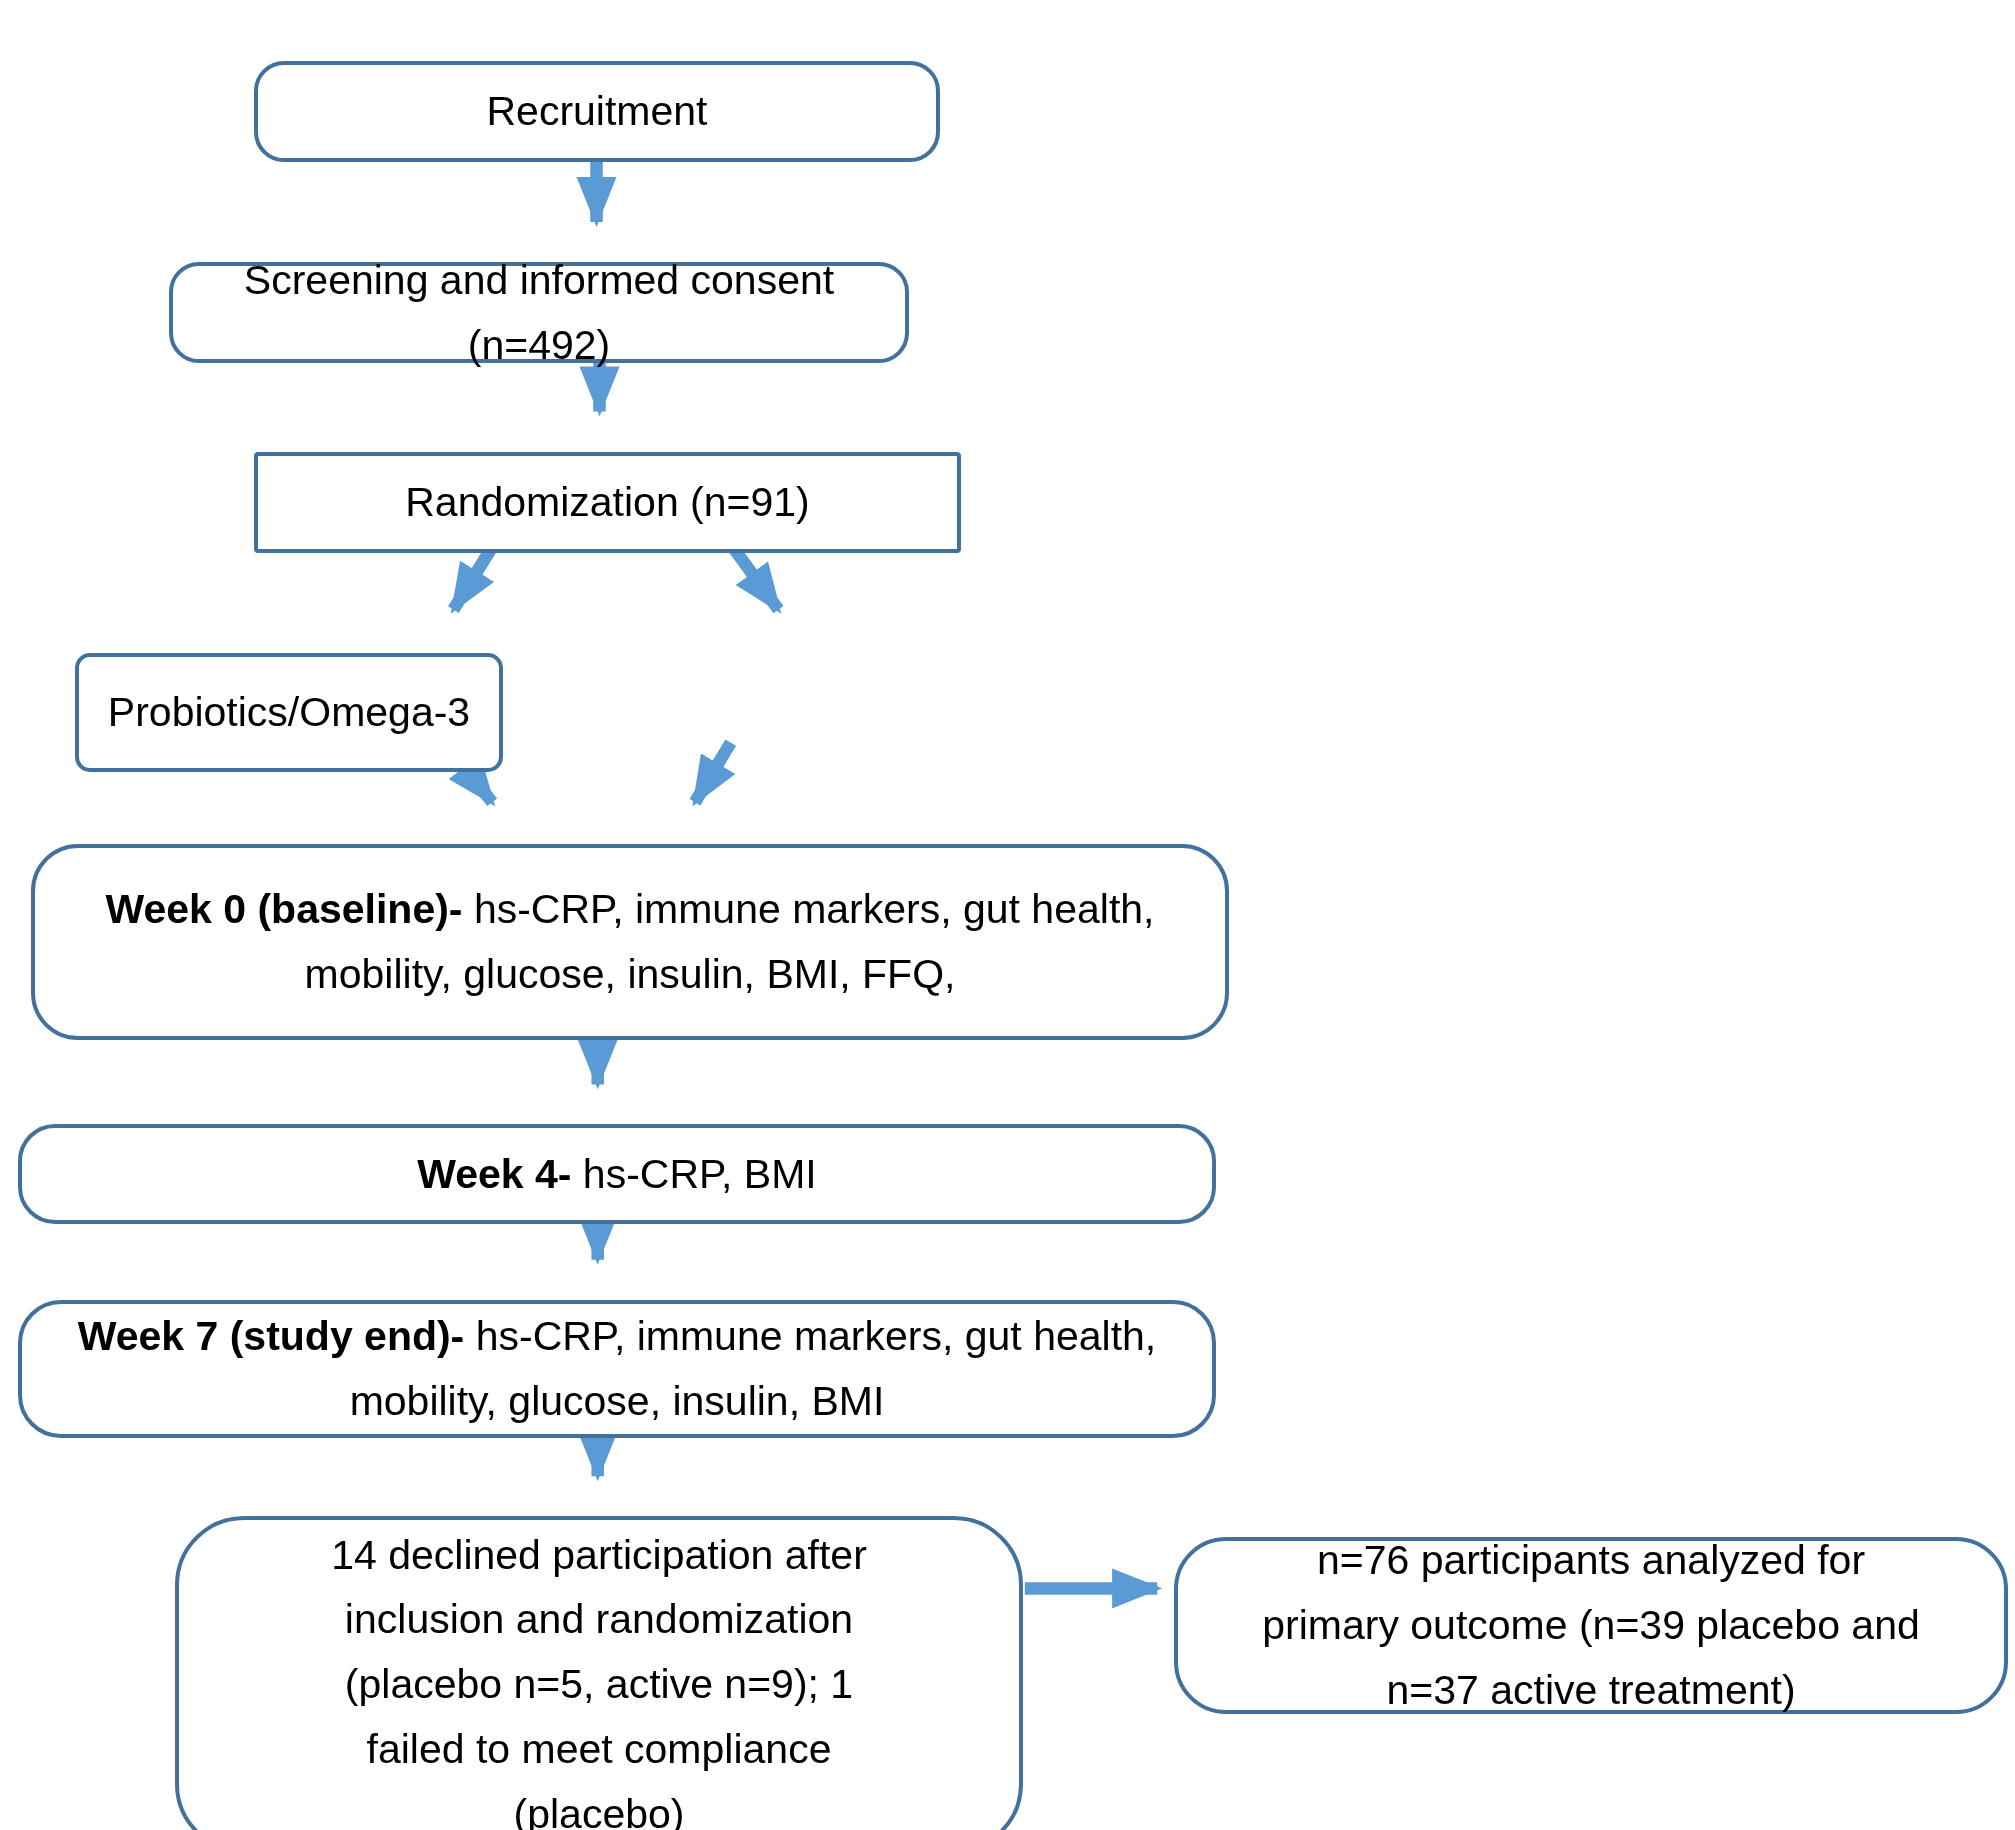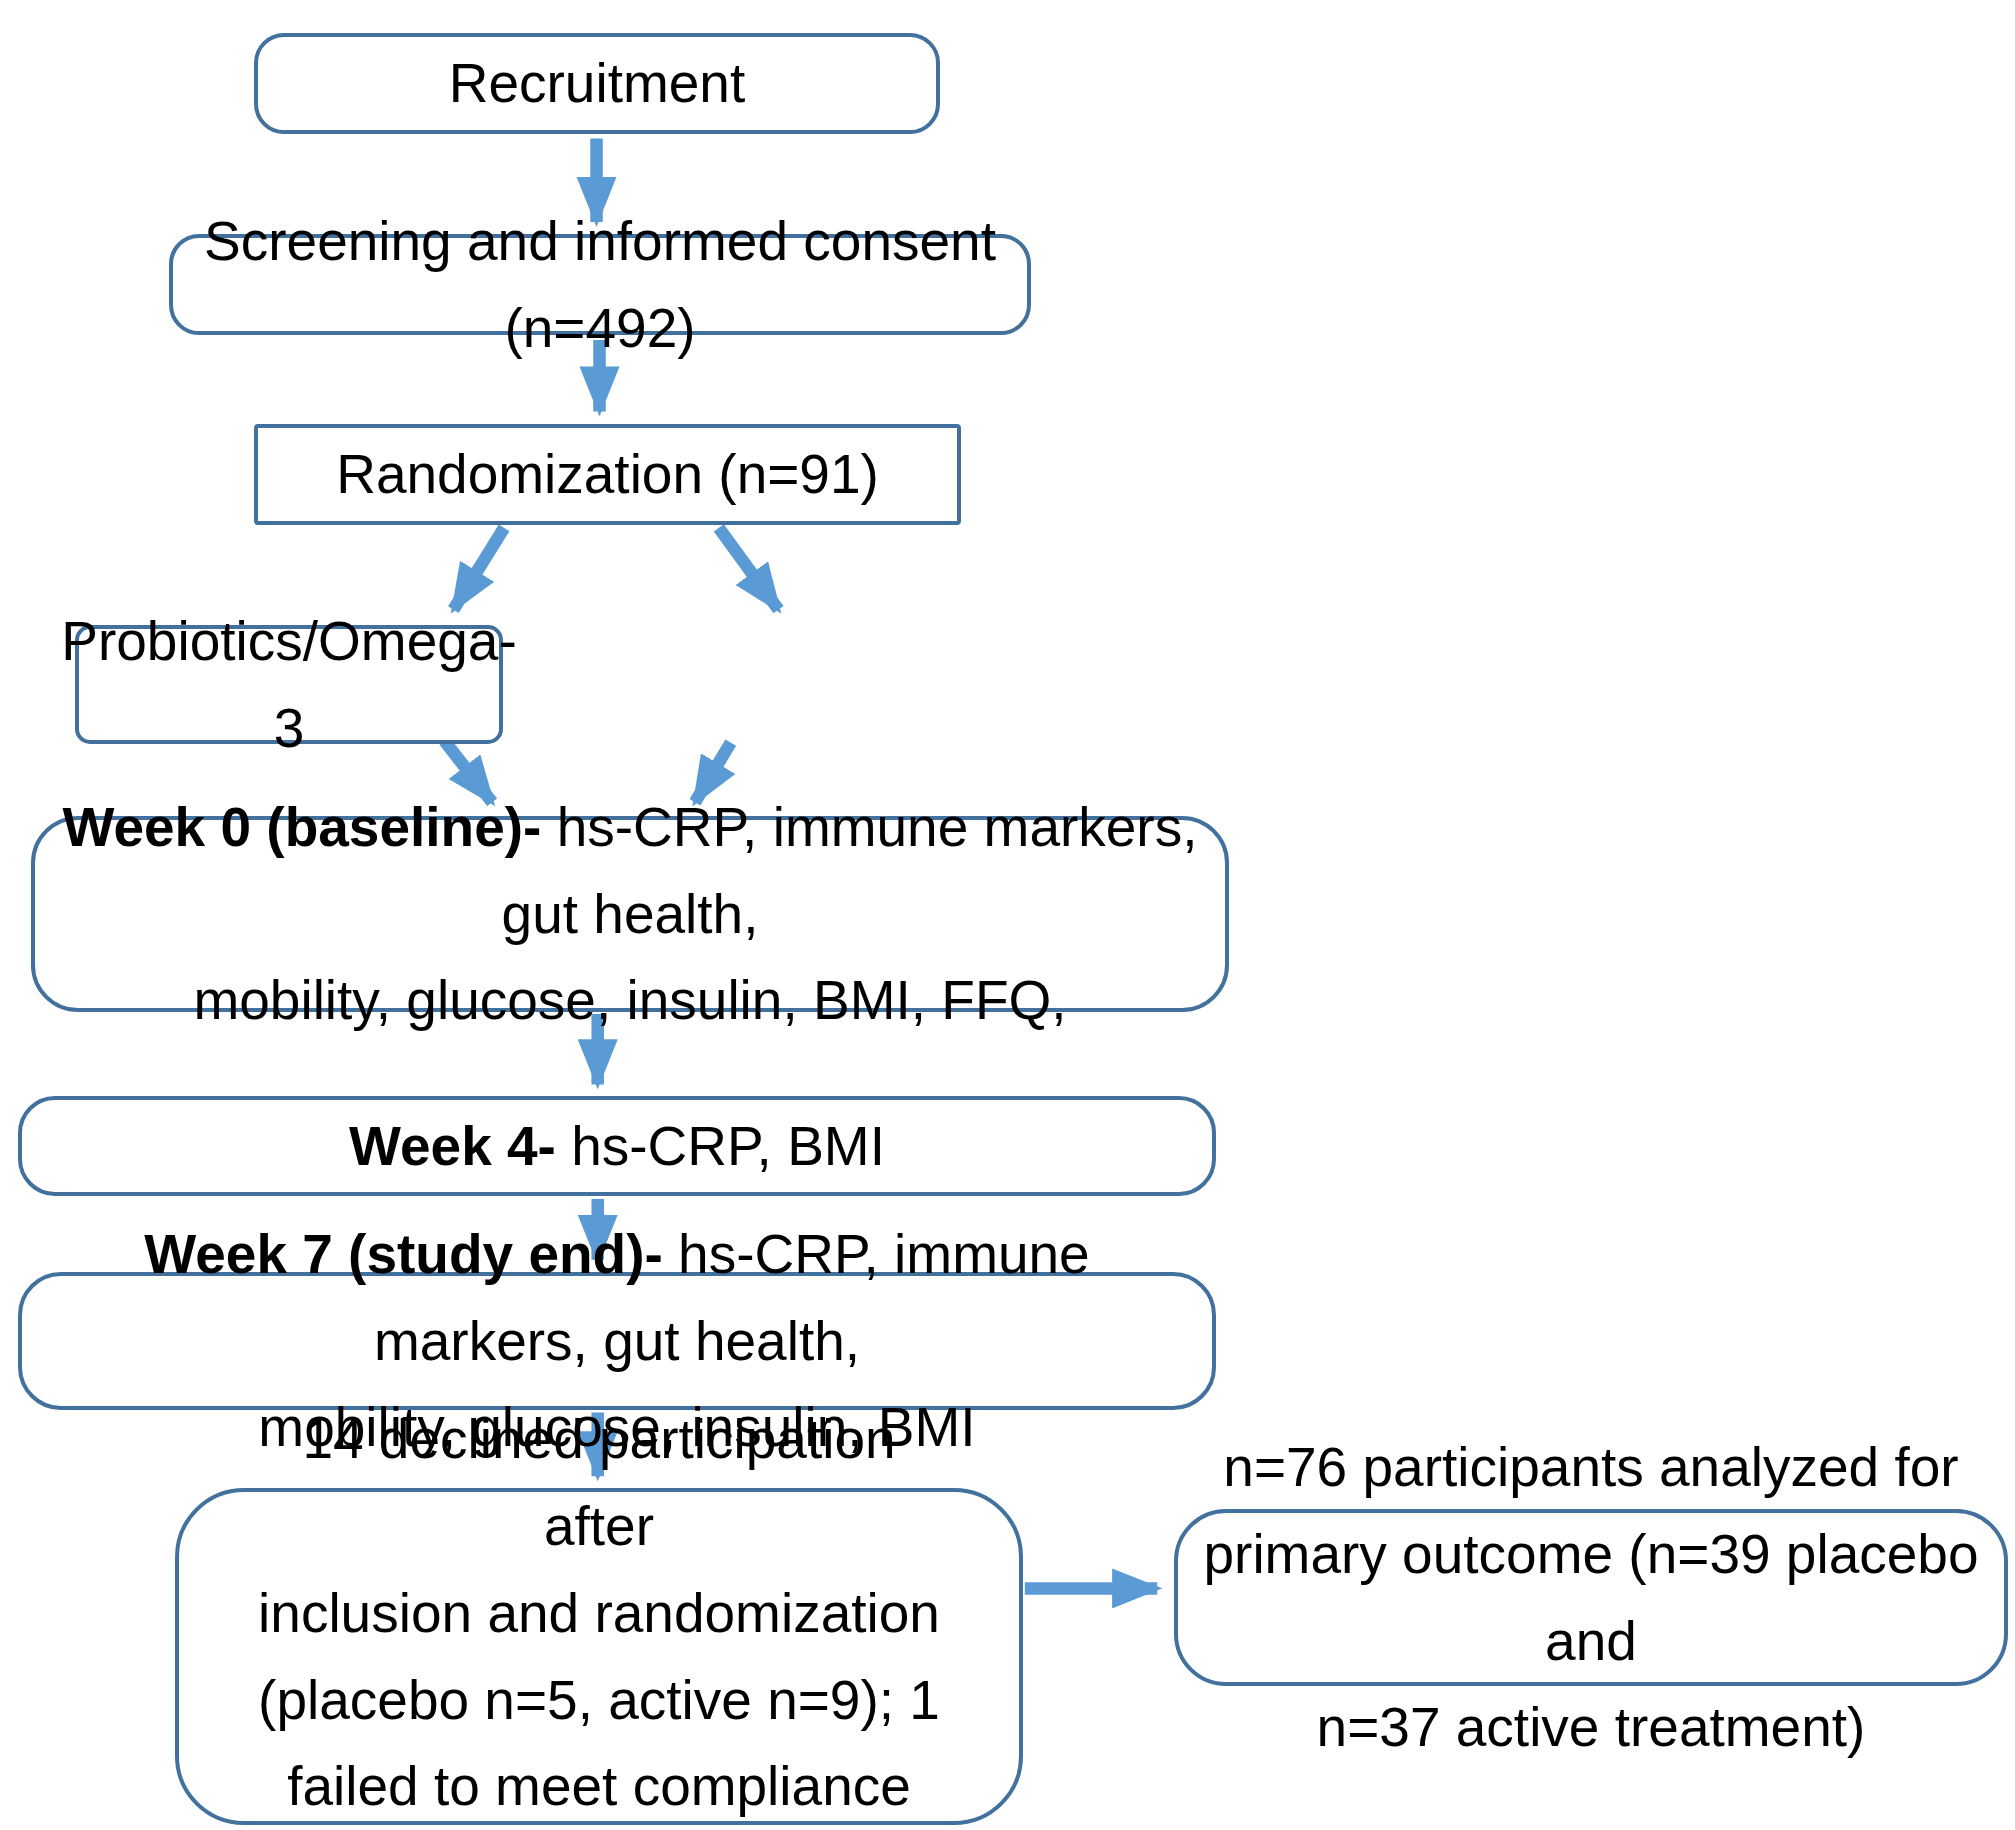--- a/index.html
+++ b/index.html
@@ -19,28 +19,29 @@
   }
   .box{
     position:absolute;
     box-sizing:border-box;
     background:var(--bg);
     border:4.2px solid var(--border);
     display:flex;
     align-items:center;
     justify-content:center;
     text-align:center;
-    font-size:55px;
+    font-size:41px;
     line-height:1.58;
     white-space:pre-line;
     padding:4.8px 24px;
+    margin-top:28px;
   }
   .box b{font-weight:bold;}
   #b-recruitment  {left:254px;  top:33px;   width:686px; height:101px; border-radius:30px;}
-  #b-screening    {left:169px;  top:234px;  width:862px; height:101px; border-radius:30px;align-items:center;}
+  #b-screening    {left:169px;  top:234px;  width:740px; height:101px; border-radius:30px;align-items:center;}
   #b-randomization{left:254px;  top:424px;  width:707px; height:101px; border-radius:4px;}
   #b-probiotics   {left:75px;  top:625px; width:428px;  height:119px; border-radius:15px;}
   #b-placebo      {left:697px; top:625px; width:427px;  height:119px; border-radius:33px;}
   #b-week0        {left:31px;   top:816px; width:1198px; height:196px; border-radius:47px;}
   #b-week4        {left:18px;   top:1096px; width:1198px; height:100px; border-radius:37px;}
   #b-week8        {left:18px;   top:1272px; width:1198px; height:138px; border-radius:43px;}
   #b-declined     {left:175px;  top:1488px; width:848px; height:337px; border-radius:69px; padding:4.8px 72px;}
   #b-analyzed     {left:1174px; top:1509px; width:834px; height:177px; border-radius:52px; font-weight:normal;}
   #arrow-layer{position:absolute;left:0;top:0;width:2015px;height:1830px;}
   #arrow-layer line{stroke:var(--arrow);stroke-width:21;}

